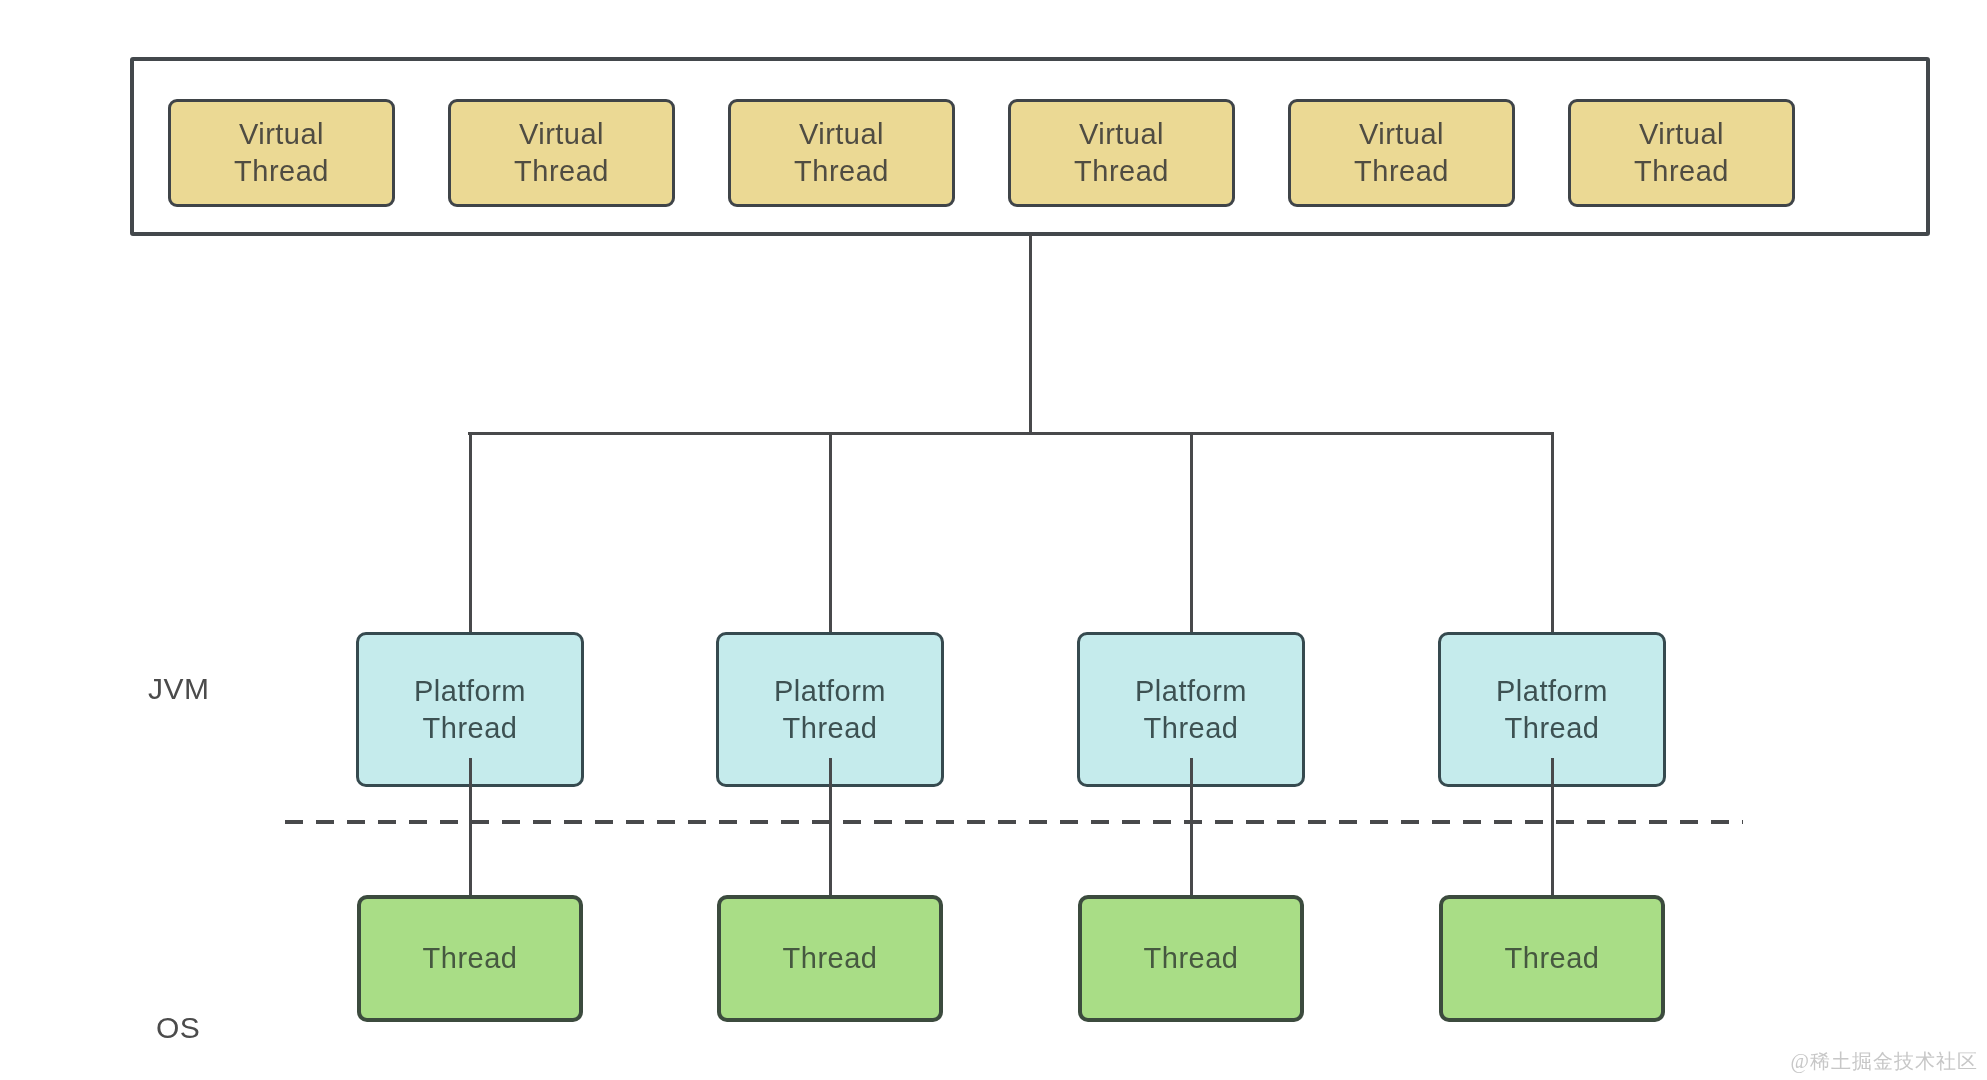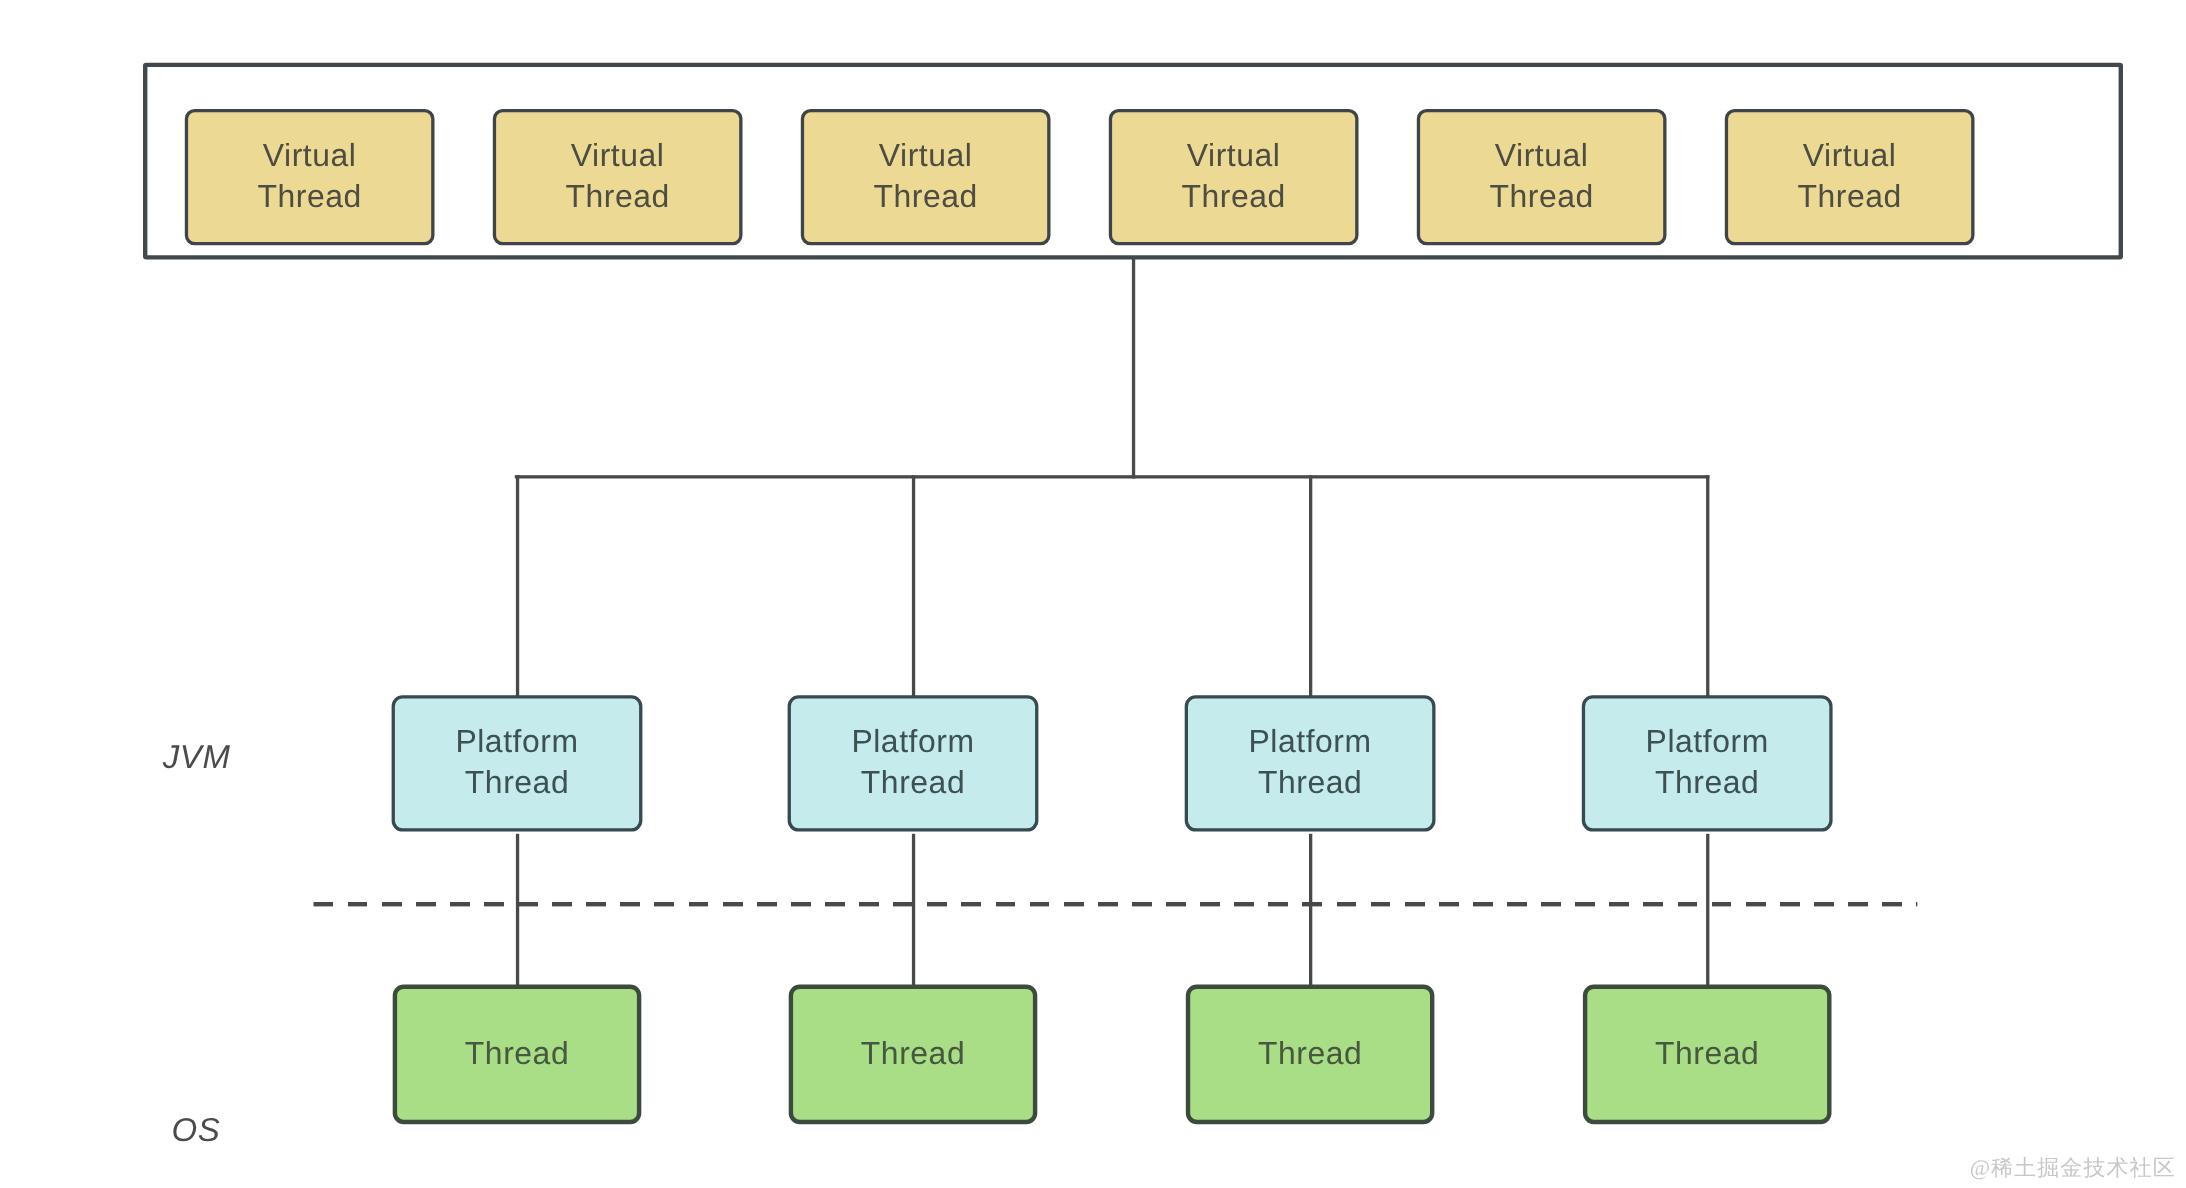--- a/index.html
+++ b/index.html
@@ -33,29 +33,29 @@
     letter-spacing: 0.5px;
   }
   .box-label {
     white-space: pre-line;
     line-height: 1.26;
     font-size: 29px;
   }
 
   .vt-box {
     top: 99px;
-    width: 227px; height: 124px;
+    width: 227px; height: 108px;
     background: var(--virtual-fill, #ebd994);
     border: 3px solid var(--virtual-border, #3f4448);
     border-radius: 9px;
     color: var(--virtual-text, #4f4c42);
   }
   .pt-box {
     top: 632px;
-    width: 228px; height: 124px;
+    width: 228px; height: 155px;
     background: var(--platform-fill, #c5ebec);
     border: 3px solid var(--platform-border, #364a4f);
     border-radius: 10px;
     color: var(--platform-text, #3d5152);
   }
   .os-box {
     top: 895px;
     width: 226px; height: 127px;
     background: var(--os-fill, #a9dd86);
     border: 4px solid var(--os-border, #3c4b3e);
@@ -76,21 +76,20 @@
       var(--line, #4d4d4d) 0px, var(--line, #4d4d4d) 18px,
       transparent 18px, transparent 31px
     );
   }
 
   .side-label {
     position: absolute;
     font-size: 30px;
     color: var(--label-text, #4b4b4b);
     letter-spacing: 0.5px;
-    font-style: italic;
   }
 
   .watermark {
     position: absolute;
     right: 9px; top: 1048px;
     font-size: 20px;
     color: var(--watermark-text, #c7c7c7);
     letter-spacing: 1px;
     font-family: Liberation Serif, serif;
   }

